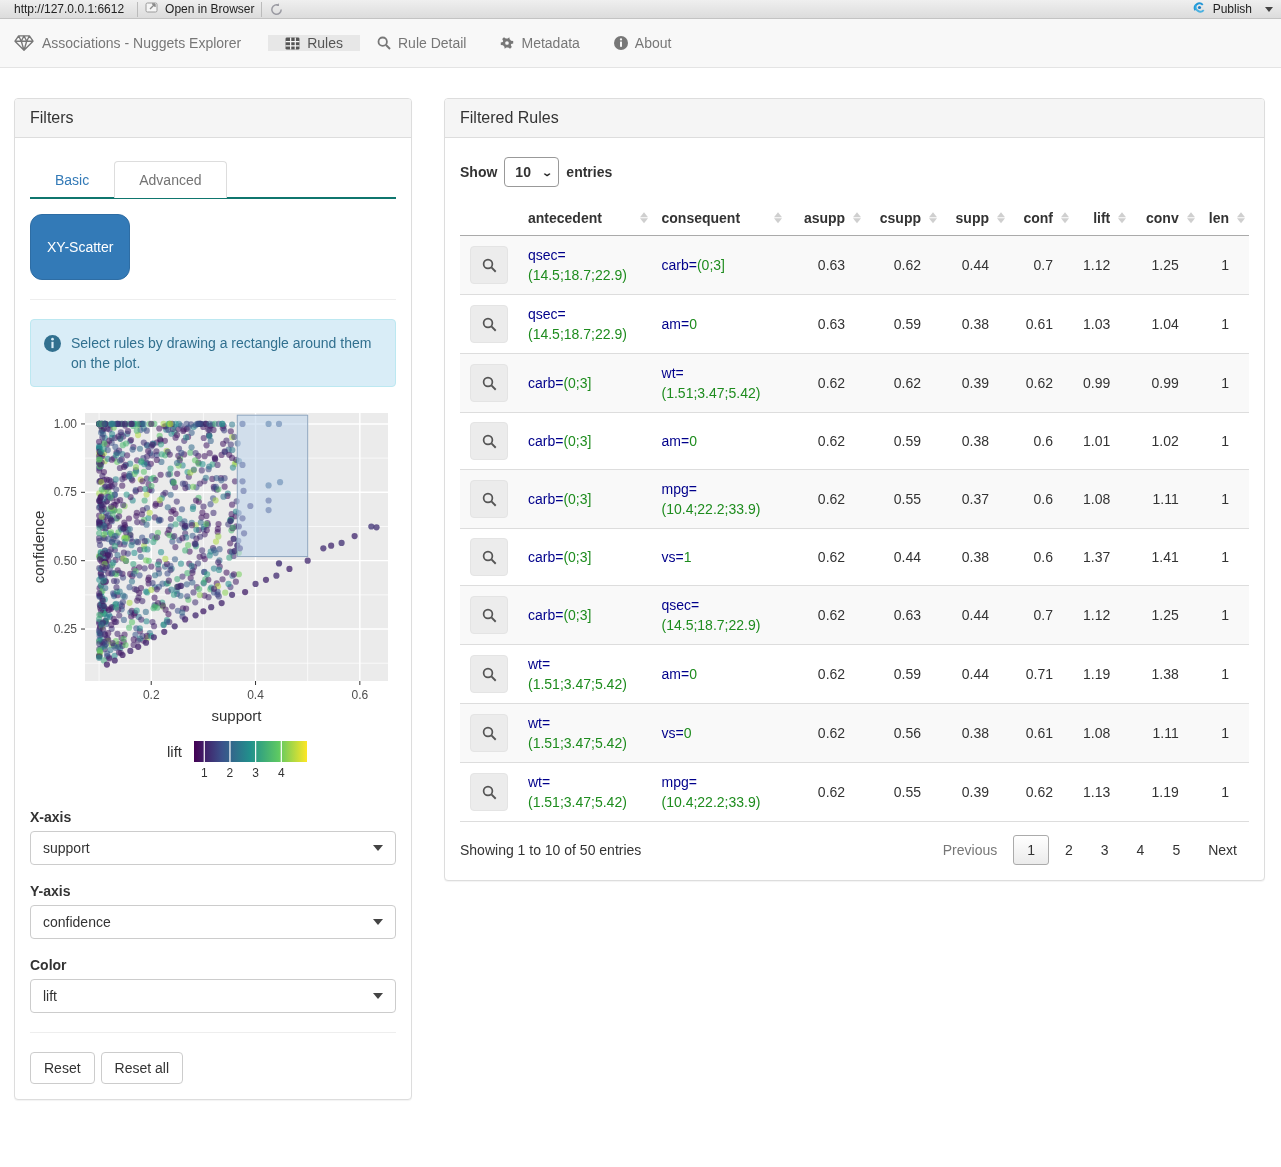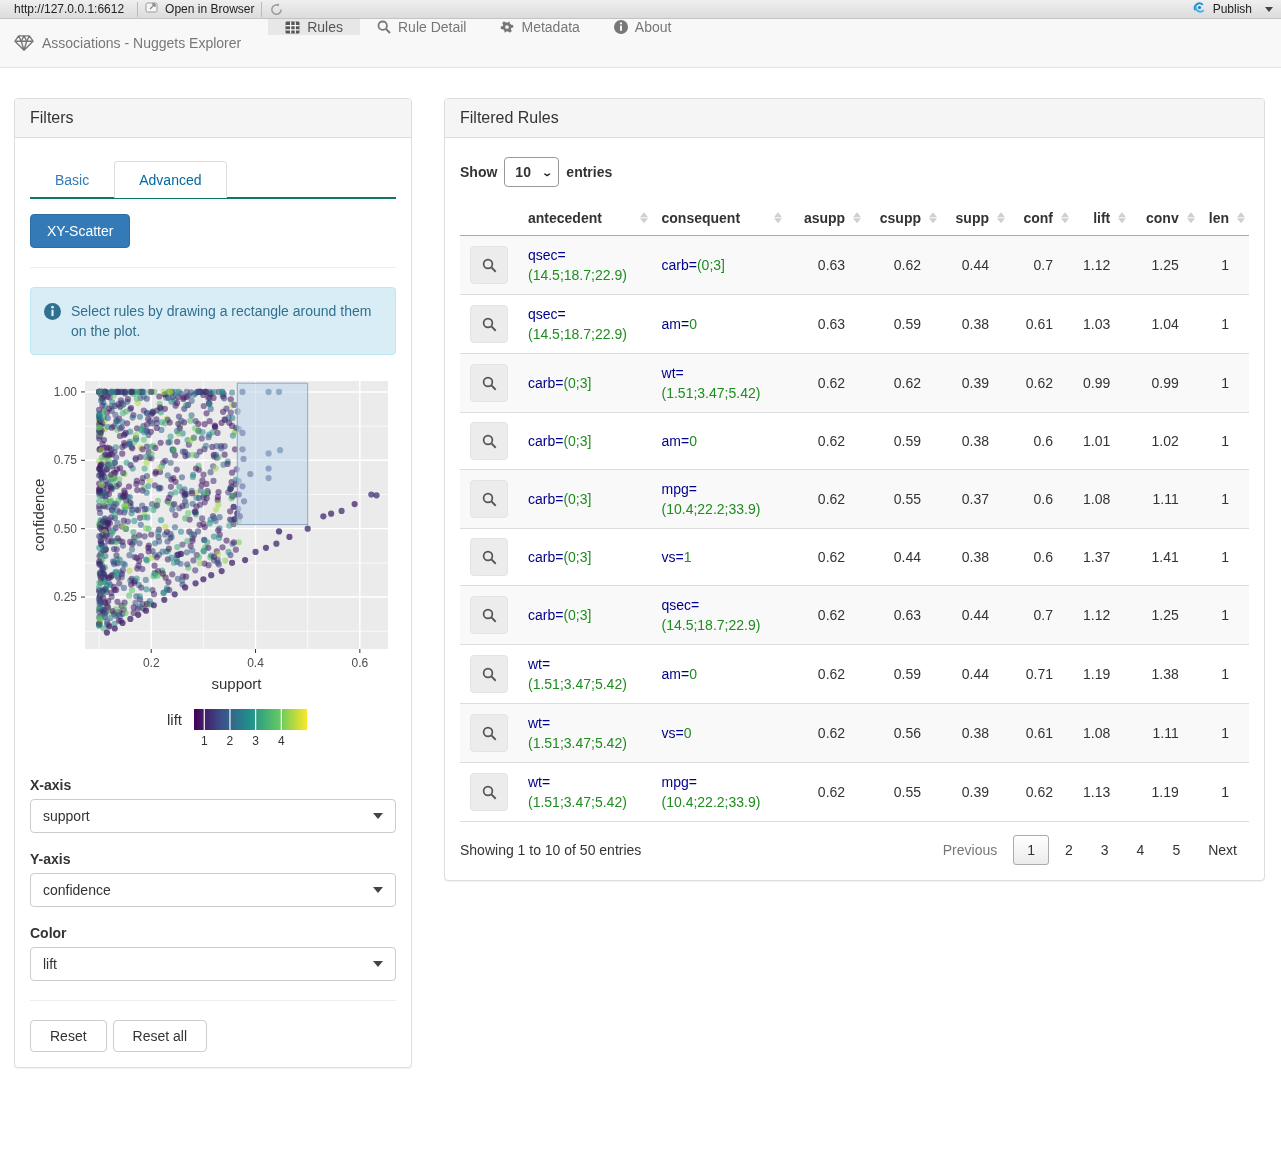--- a/index.html
+++ b/index.html
@@ -11,50 +11,50 @@
   .toolbar .url { padding:0 6px; }
   .toolbar .tsep { width:1px; height:15px; background:#bbb; margin:0 7px; }
   .toolbar .tool-item { display:flex; align-items:center; gap:5px; color:#222; }
   .toolbar .spacer { flex:1; }
   .publish { display:flex; align-items:center; gap:5px; color:#222; }
   .publish .caret-down { margin-left:8px; width:0; height:0; border-left:4px solid transparent; border-right:4px solid transparent; border-top:5px solid #444; }
 
   
   .navbar { height:49px; background:#f8f8f8; border-bottom:1px solid #e4e4e4; display:flex; align-items:stretch; }
   .brand { display:flex; align-items:center; gap:8px; padding:0 15px 0 14px; font-size:14px; color:#777; }
-  .nav-tabs-top { display:flex; align-items:flex-start; margin-left:12px; }
+  .nav-tabs-top { display:flex; align-items:center; margin-left:12px; }
   .nav-tab { display:flex; align-items:center; gap:7px; padding:0 17px; font-size:14px; color:#777; cursor:pointer; }
   .nav-tab.active { background:#e7e7e7; color:#555; }
 
   
   .content { display:flex; align-items:flex-start; padding:30px 16px 40px 14px; gap:32px; }
   .left-col { width:398px; flex:none; }
   .right-col { width:821px; flex:none; }
 
   .panel { background:#fff; border:1px solid #ddd; border-radius:4px; box-shadow:0 1px 1px rgba(0,0,0,.05); }
   .panel-heading { padding:10px 15px; background:#f5f5f5; border-bottom:1px solid #ddd; border-radius:3px 3px 0 0;
                    font-size:16px; color:#333; }
   .panel-body { padding:15px; }
 
   
   .filter-tabs { display:flex; border-bottom:2px solid #0f766e; margin:8px 0 15px 0; }
   .ftab { padding:10px 24px; font-size:14px; border:1px solid transparent; border-bottom:none; border-radius:4px 4px 0 0; margin-bottom:-1px; cursor:pointer; }
   .ftab.link { color:#337ab7; }
-  .ftab.active { color:#0369a1; background:#fff; border-color:#ddd; }
-  .btn-primary { background:#337ab7; border:1px solid #2e6da4; color:#fff; font-size:14px; padding:8px 16px; border-radius:4px; cursor:pointer; }
+  .ftab.active { color:#737373; background:#fff; border-color:#ddd; }
+  .btn-primary { background:#337ab7; border:1px solid #2e6da4; color:#fff; font-size:14px; padding:24px 16px; border-radius:12px; cursor:pointer; }
   hr.rule { border:none; border-top:1px solid #eee; margin:19px 0; }
   .alert-info { background:#d9edf7; border:1px solid #bce8f1; color:#31708f; border-radius:4px; padding:13px 13px; display:flex; gap:10px; font-size:14px; line-height:20px; margin-bottom:20px; }
   .alert-info .icircle { flex:none; margin-top:2px; }
 
   .form-group { margin:18px 0 15px 0; }
   .form-group label { display:block; font-weight:bold; font-size:14px; margin-bottom:6px; color:#333; }
   .select-box { position:relative; height:34px; border:1px solid #ccc; border-radius:4px; background:#fff;
                 display:flex; align-items:center; padding:0 26px 0 12px; font-size:14px; cursor:pointer; }
   .select-box .caret-down { position:absolute; right:12px; width:0; height:0; border-left:5px solid transparent; border-right:5px solid transparent; border-top:6px solid #444; }
-  .btn-default { background:#fff; border:1px solid #ccc; color:#333; font-size:14px; padding:7px 19px; border-radius:4px; cursor:pointer; }
+  .btn-default { background:#fff; border:1px solid #ccc; color:#333; font-size:14px; padding:7px 13px; border-radius:4px; cursor:pointer; }
   .btn-row { display:flex; gap:6px; margin-top:2px; }
 
   .plot-wrap { margin:6px 0 2px 0; }
 
   
   .dt-length { display:flex; align-items:center; gap:7px; font-size:14px; font-weight:600; color:#333; margin:4px 0 14px 0; }
   .dt-select { position:relative; width:55px; height:30px; border:1px solid #999; border-radius:4px; background:#fff;
                display:flex; align-items:center; padding-left:10px; font-size:14px; font-weight:600; cursor:pointer; }
   .dt-select .vcaret { position:absolute; right:7px; font-size:10px; color:#222; transform:scaleX(1.4); }
 

